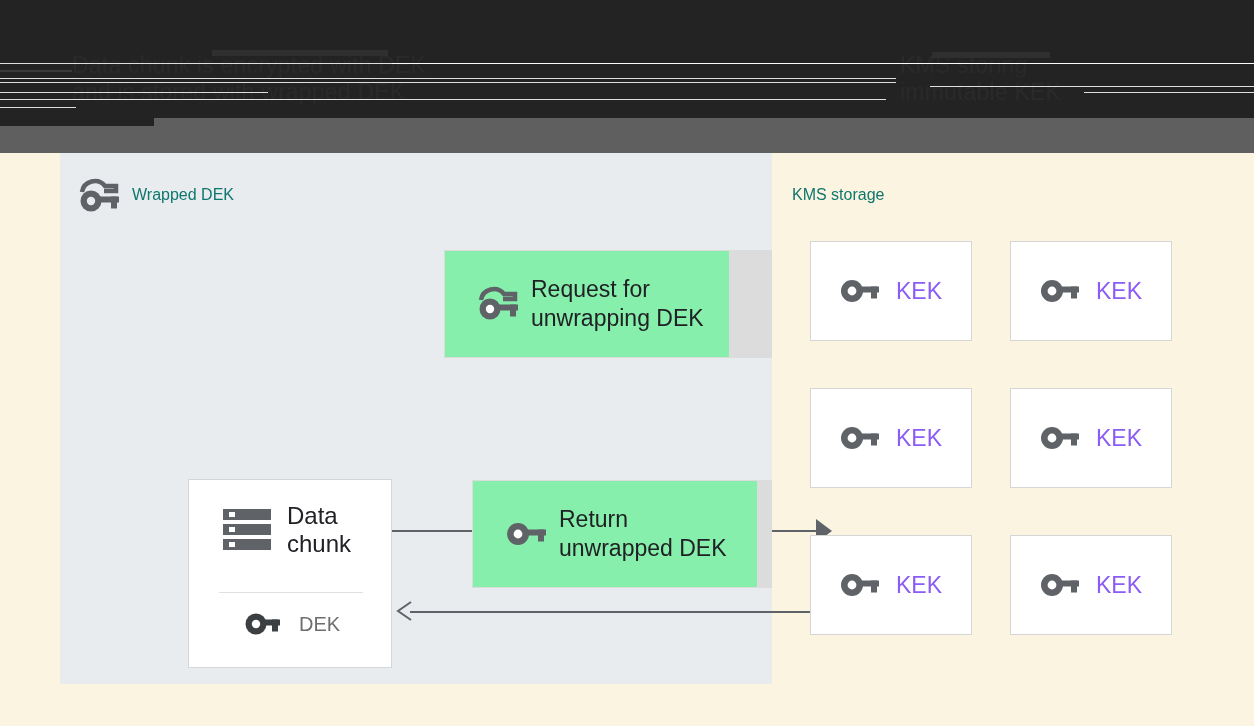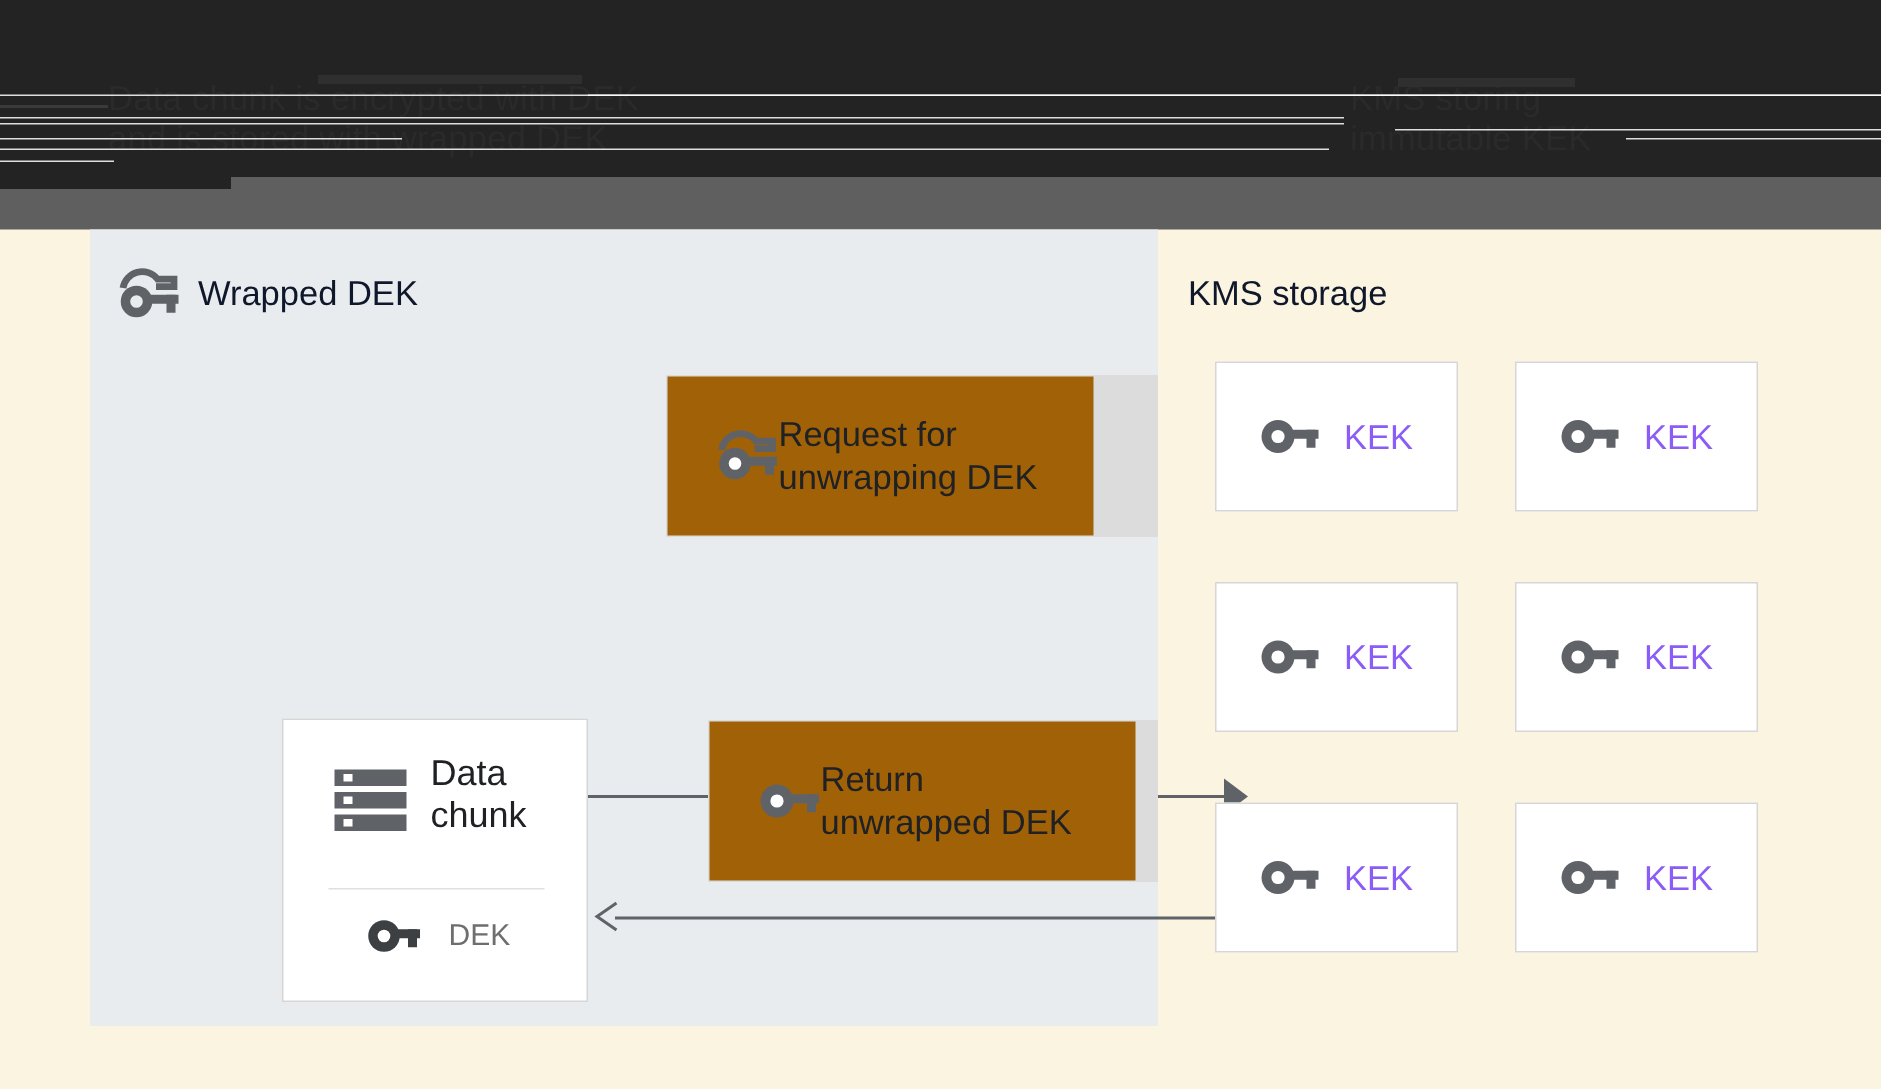--- a/index.html
+++ b/index.html
@@ -63,22 +63,22 @@
   .panel-left {
     position: absolute;
     left: 60px;
     top: 153px;
     width: 712px;
     height: 531px;
     background: #e8ecef;
   }
   .panel-title {
     position: absolute;
-    color: #0f172a;
-    font-size: 23px;
+    color: #0f766e;
+    font-size: 16px;
     line-height: 22px;
     white-space: nowrap;
   }
   .panel-left .panel-title { left: 72px; top: 31px; }
 
   .icon-wrapped-key {
     position: absolute;
     left: 18px;
     top: 26px;
     width: 42px;
@@ -95,21 +95,21 @@
     background: #ffffff;
     border: 1px solid #d6d6d6;
     box-sizing: border-box;
   }
   .dc-row {
     position: absolute;
     left: 0;
     top: 22px;
     width: 100%;
     display: flex;
-    align-items: flex-end;
+    align-items: center;
     gap: 14px;
     padding-left: 32px;
     box-sizing: border-box;
   }
   .dc-label {
     color: #202124;
     font-size: 24px;
     line-height: 28px;
     white-space: pre-line;
   }
@@ -134,26 +134,26 @@
   }
   .dc-dek-label {
     color: #6e6e6e;
     font-size: 20px;
     line-height: 23px;
   }
 
   
   .msg-card {
     position: absolute;
-    background: #a16207;
+    background: #86efac;
     border: 1px solid #dcdcdc;
     box-sizing: border-box;
     display: flex;
     align-items: center;
-    gap: 0;
+    gap: 12px;
     padding-left: 32px;
   }
   .msg-card .msg-label {
     color: #202124;
     font-size: 23px;
     line-height: 29px;
     white-space: pre-line;
   }
   .card-request { left: 444px; top: 250px; width: 286px; height: 108px; }
   .card-return  { left: 444px; top: 480px; width: 286px; height: 108px; margin-left: 28px; }

